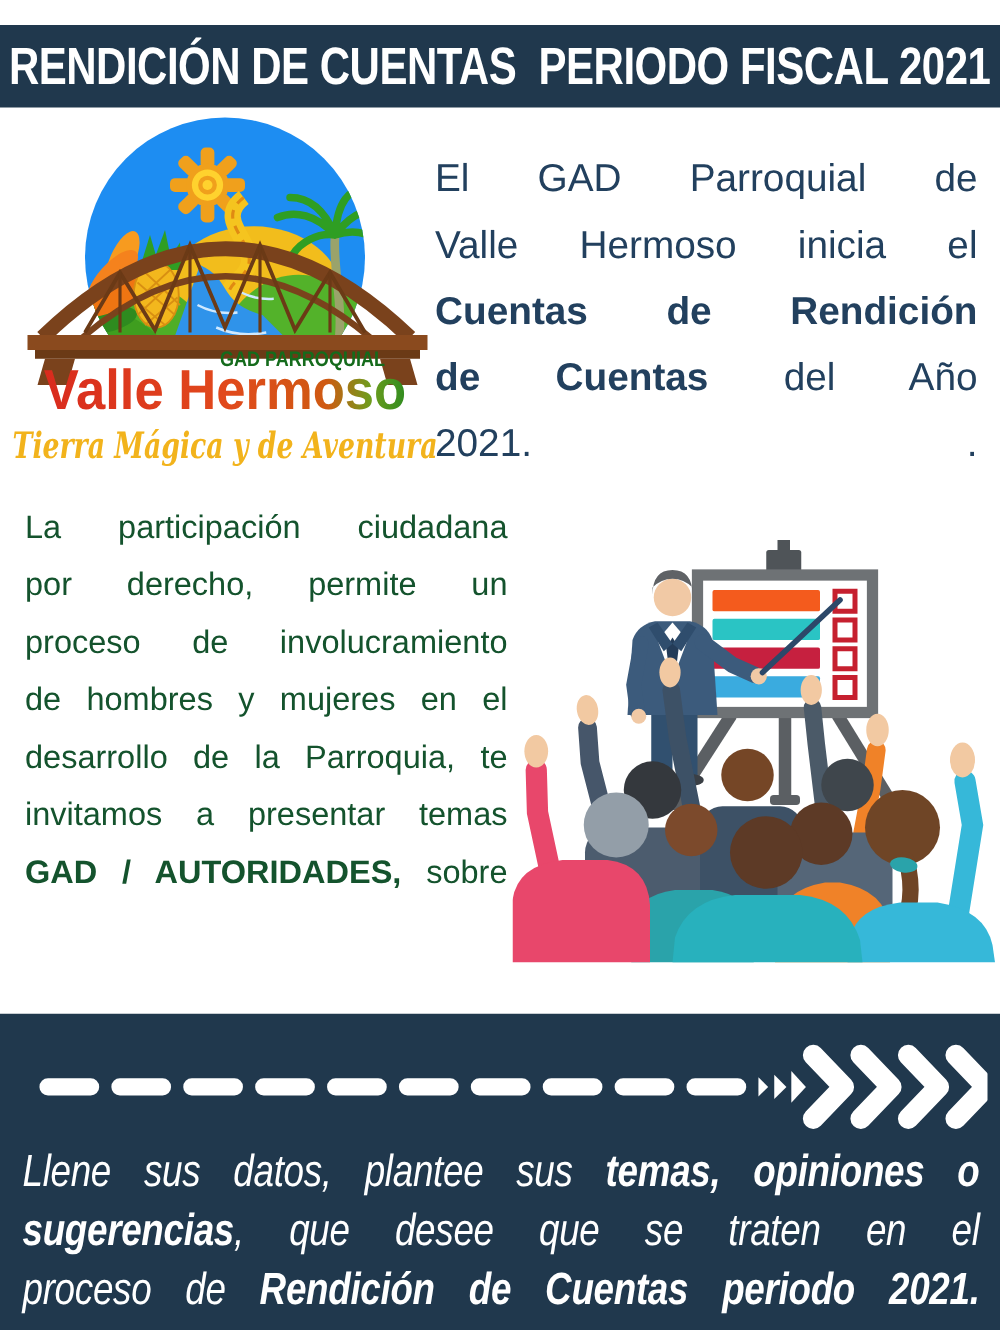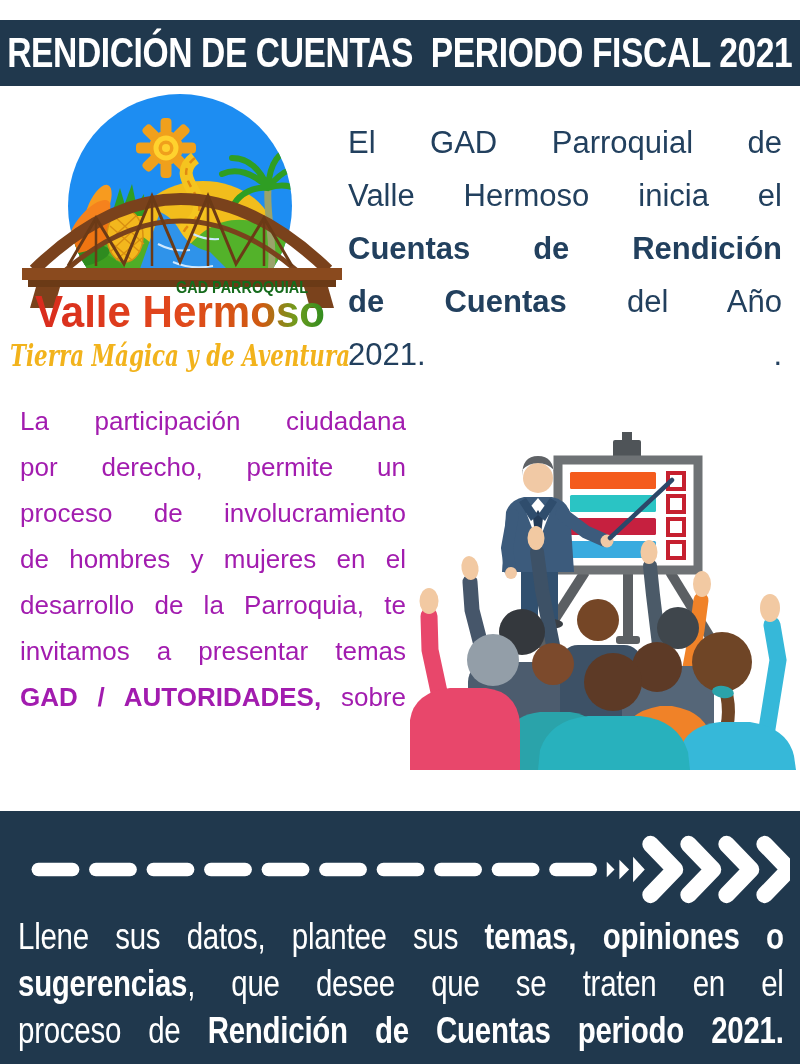--- a/index.html
+++ b/index.html
@@ -15,30 +15,30 @@
 
   
   #logo { position:absolute; left:8px; top:84px; width:348px; height:292px; }
 
   
   #intro { position:absolute; left:348px; top:116px; width:434px;
            font-size:31px; line-height:53px; color:#22405e; }
 
   
   #para { position:absolute; left:20px; top:398px; width:386px;
-          font-size:26px; line-height:46px; color:#a21caf; }
+          font-size:26px; line-height:46px; color:#14532d; }
 
   .jline { display:block; text-align:justify; text-align-last:justify; white-space:normal; }
   .b { font-weight:bold; }
 
   
   #illus { position:absolute; left:410px; top:420px; width:390px; height:350px; }
 
   
-  #bottom { position:absolute; left:0; top:811px; width:800px; height:253px; background:#20384d; }
+  #bottom { position:absolute; left:0; top:811px; width:800px; height:253px; background:#20384d;font-style:italic; }
   #arrow { position:absolute; left:15px; top:24px; width:775px; height:69px; }
   #footer { position:absolute; left:18px; top:102px; width:936px;
             font-size:36px; line-height:47px; color:#ffffff;
             transform:scaleX(0.818); transform-origin:0 0; letter-spacing:-0.3px; }
 </style>
 </head>
 <body>
 
 <div id="page">
 

